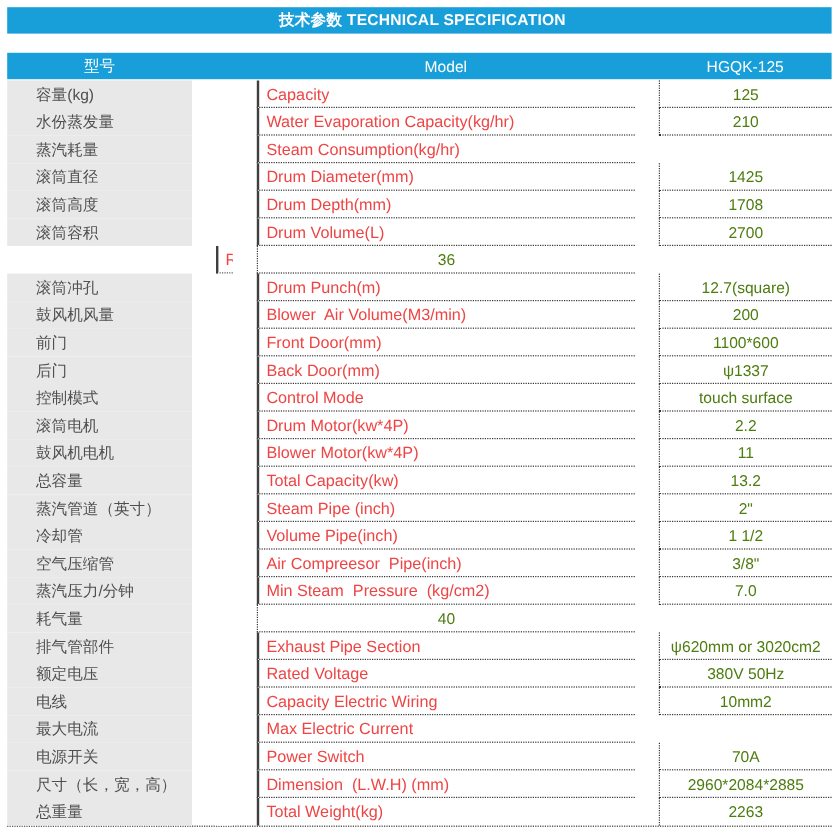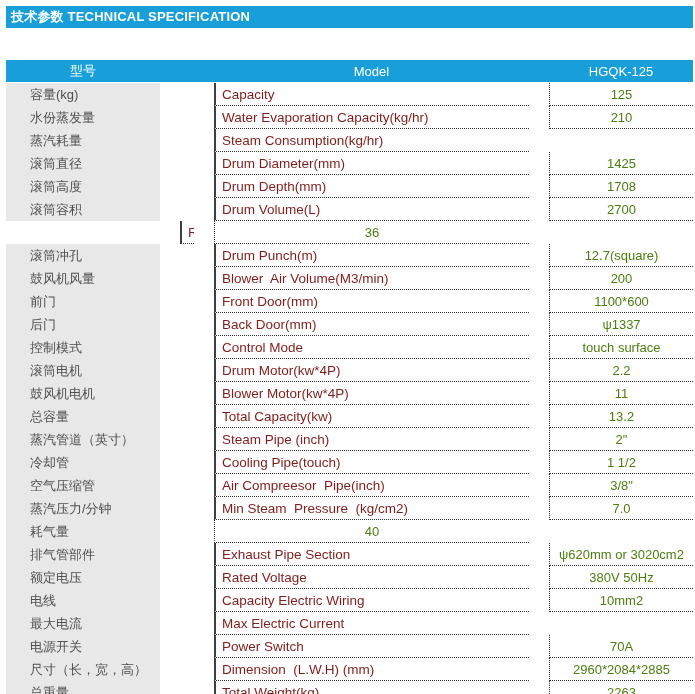--- a/index.html
+++ b/index.html
@@ -21,21 +21,22 @@
   .title-bar {
     height: 22px;
     background: #189fd9;
     color: #ffffff;
     font-size: 13px;
     font-weight: bold;
     display: flex;
     align-items: center;
     padding-left: 5px;
     letter-spacing: 0.2px;
-    margin-bottom: 32px;
+    margin-bottom: 16px;
+    justify-content: center;
   }
   .spec-table {
     border-bottom: 1px dotted #333333;
   }
   .grid-row {
     display: grid;
     grid-template-columns: 154px 14px 315px 1fr;
     gap: 20px;
   }
   .header-row {
@@ -65,21 +66,21 @@
     color: #4f4f4f;
     font-size: 13px;
     padding-left: 24px;
   }
   .cell.gap {
     background: #ffffff;
   }
   .cell.mid {
     border-left: 2px solid #3f3f3f;
     border-bottom: 1px dotted #333333;
-    color: #7f1d1d;
+    color: #ef4444;
     font-size: 13.5px;
     padding-left: 6px;
   }
   .cell.val {
     border-left: 1px dotted #333333;
     border-bottom: 1px dotted #333333;
     color: #4d7c0f;
     font-size: 13px;
     justify-content: center;
   }
@@ -213,21 +214,21 @@
   <div class="grid-row row">
     <div class="cell label">蒸汽管道（英寸）</div>
     <div class="cell gap"></div>
     <div class="cell mid">Steam Pipe (inch)</div>
     <div class="cell val">2"</div>
   </div>
 
   <div class="grid-row row">
     <div class="cell label">冷却管</div>
     <div class="cell gap"></div>
-    <div class="cell mid">Cooling Pipe(touch)</div>
+    <div class="cell mid">Volume Pipe(inch)</div>
     <div class="cell val">1 1/2</div>
   </div>
 
   <div class="grid-row row">
     <div class="cell label">空气压缩管</div>
     <div class="cell gap"></div>
     <div class="cell mid">Air Compreesor  Pipe(inch)</div>
     <div class="cell val">3/8"</div>
   </div>
 

